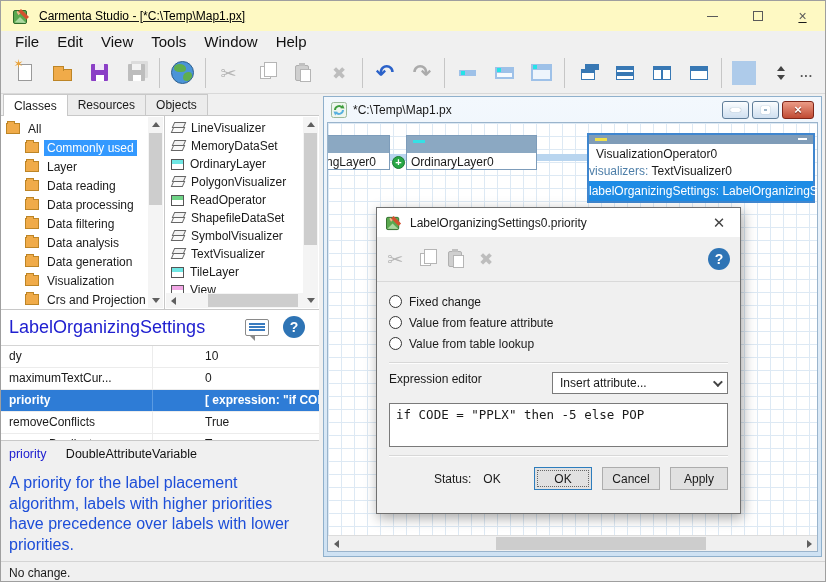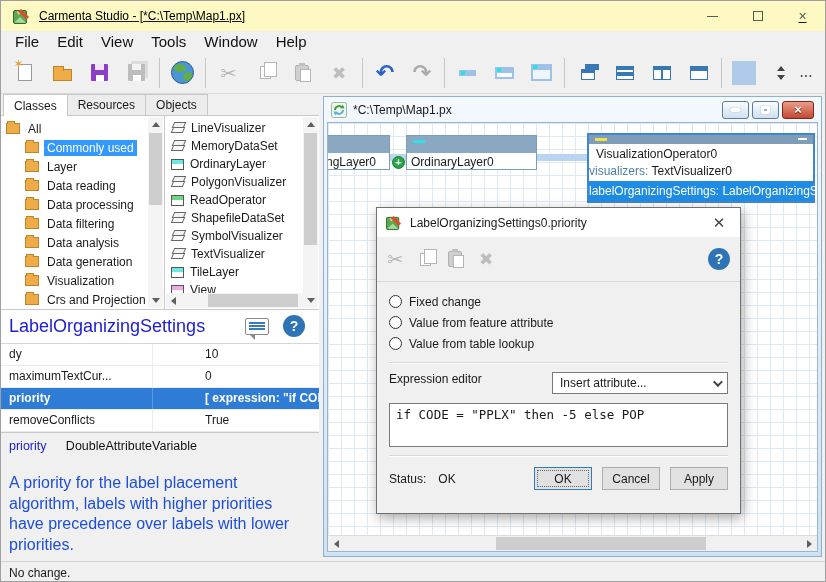--- a/index.html
+++ b/index.html
@@ -121,21 +121,21 @@
   .ic-help { width:22px; height:22px; border-radius:50%; background:#2e74b5; color:#fff; font-weight:bold; font-size:14px; display:flex; align-items:center; justify-content:center; margin-left:14px; flex:none; }
 
   .propgrid { height:114px; background:#fff; position:relative; overflow:hidden; }
   .prow { height:22px; display:flex; border-bottom:1px solid #ececec;gap:44px; }
   .pname { width:152px; padding:3px 0 0 8px; border-right:1px solid #ececec; white-space:nowrap; overflow:hidden; }
   .pvalue { flex:1; padding:3px 0 0 8px; white-space:nowrap; overflow:hidden; }
   .prow.selected { background:#2e7cd6; color:#fff; font-weight:bold; }
   .prow.selected .pname { border-right-color:#5b9be2; }
 
   .descpanel { flex:1; background:#f0f0f0; border-top:1px solid #c8c8c8; padding:5px 8px; line-height:1.3; }
-  .descline { margin-bottom:18px; }
+  .descline { margin-bottom:10px; }
   .descname { color:#2020d0; margin-right:16px; font-size:12.5px; }
   .desctype { color:#111; font-size:12.5px; }
   .desctext { color:#1d4ed8; font-size:16px; }
 
   
   .statusbar { height:22px; border-top:1px solid #d4d4d4; background:#f0f0f0; display:flex; align-items:center; padding-left:8px; }
 
   
   .mdiarea { flex:1; position:relative; background:#f0f0f0; }
   .childwin { position:absolute; left:4px; top:2px; width:499px; height:461px; border:1px solid #8fb0cc;
@@ -185,21 +185,21 @@
   .dlgbody { flex:1; padding:9px 12px 8px; display:flex; flex-direction:column; }
   .radiorow { height:21px; display:flex; align-items:center; gap:7px; }
   .radio { width:13px; height:13px; border:1px solid #333; border-radius:50%; background:#fff; display:flex; align-items:center; justify-content:center; flex:none; }
   .radio.sel::before { content:""; width:7px; height:7px; border-radius:50%; background:#1a1a1a; }
   .sep { border-top:1px solid #d8d8d8; border-bottom:1px solid #fdfdfd; margin:8px 0; }
   .exprrow { display:flex; }
   .combo { margin-left:auto; width:176px; height:22px; background:#fff; border:1px solid #7a7a7a; display:flex; align-items:center; padding:0 7px; }
   .combo .chev { margin-left:auto; width:7px; height:7px; border-right:2px solid #444; border-bottom:2px solid #444; transform:rotate(45deg) translateY(-2px); }
   .exprbox { height:44px; margin-top:9px; background:#fff; border:1px solid #7a7a7a; padding:3px 6px; font-family:"DejaVu Sans Mono","Liberation Mono",monospace; font-size:12.5px; }
   .dlgbottom { display:flex; align-items:center; margin-top:2px; }
-  .statuslbl { margin-right:12px; }
+  .statuslbl { margin-right:12px;margin-left:45px; }
   .btn { width:58px; height:23px; background:#e1e1e1; border:1px solid #adadad; display:flex; align-items:center; justify-content:center; font-size:12px; }
   .btn + .btn { margin-left:10px; }
   .btnrow { margin-left:auto; display:flex; }
   .btn.default { border-color:#2d7dbd; position:relative; }
   .btn.default::after { content:""; position:absolute; inset:2px; border:1px dotted #666; }
 </style>
 </head>
 <body>
 
 <div class="app">

